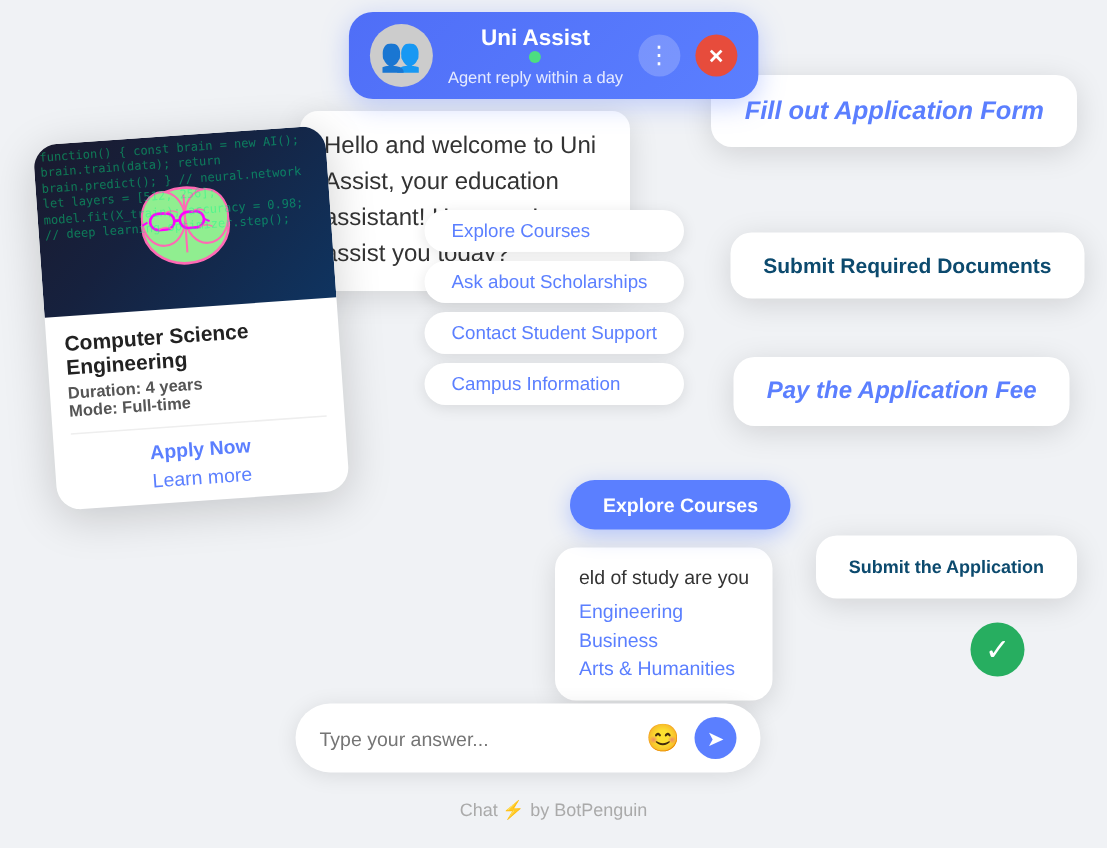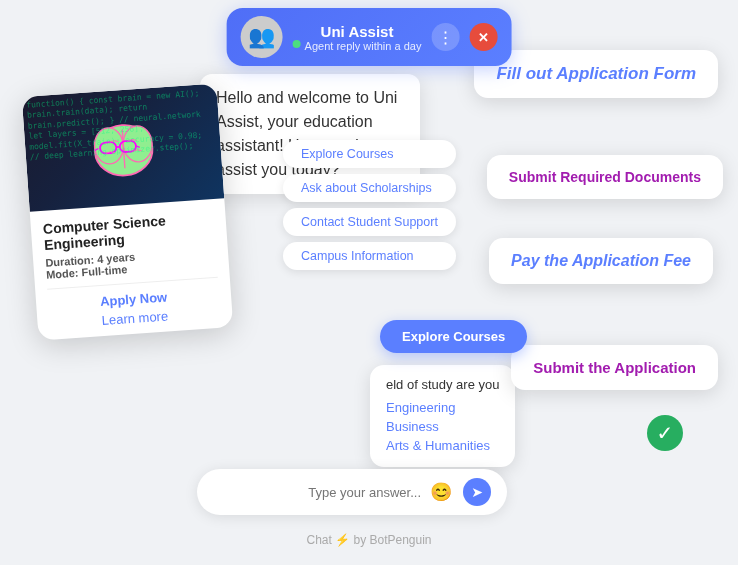--- a/index.html
+++ b/index.html
@@ -135,21 +135,21 @@
 
     
     .floating-card {
       position: absolute;
       background: #fff;
       border-radius: 14px;
       padding: 14px 22px;
       box-shadow: 0 4px 20px rgba(0,0,0,0.13);
       font-size: 15px;
       font-weight: 600;
-      color: #a21caf;
+      color: #0c4a6e;
       z-index: 15;
       white-space: nowrap;
     }
 
     .card-fill {
       right: 20px;
       top: 50px;
       color: #5b7fff;
       font-style: italic;
       font-size: 17px;
@@ -164,22 +164,22 @@
     .card-fee {
       right: 25px;
       top: 238px;
       color: #5b7fff;
       font-style: italic;
       font-size: 16px;
     }
 
     .card-submit {
       right: 20px;
-      top: 345px;
-      font-size: 15px;
+      top: 357px;
+      font-size: 12px;
       display: flex;
       align-items: center;
       gap: 14px;
     }
 
     .checkmark-circle {
       width: 36px;
       height: 36px;
       background: #27ae60;
       border-radius: 50%;
@@ -289,21 +289,20 @@
       width: 310px;
     }
 
     .input-floating input {
       flex: 1;
       border: none;
       background: transparent;
       font-size: 13px;
       color: #701a75;
       outline: none;
-      text-align: right;
     }
 
     .footer-text {
       position: absolute;
       bottom: 18px;
       left: 50%;
       transform: translateX(-50%);
       font-size: 12px;
       color: #aaa;
       z-index: 12;
@@ -395,21 +394,21 @@
   <div class="field-item">Engineering</div>
   <div class="field-item">Business</div>
   <div class="field-item">Arts &amp; Humanities</div>
 </div>
 
 <div style="position:absolute; left:50%; top:8px; transform:translateX(-50%); z-index:30; background:linear-gradient(135deg,#4f6ef7,#5b7fff); border-radius:16px; padding:8px 14px; display:flex; align-items:center; gap:10px; box-shadow:0 4px 18px rgba(91,127,255,0.35); min-width:270px;">
 
   <div style="width:42px;height:42px;border-radius:50%;background:#ccc;display:flex;align-items:center;justify-content:center;font-size:22px;overflow:hidden;">👥</div>
   <div style="flex:1;">
     <div style="color:#fff;font-weight:700;font-size:15px;text-align:center;">Uni Assist</div>
-    <div style="color:rgba(255,255,255,0.85);font-size:11px;display:flex;gap:4px;">
+    <div style="color:rgba(255,255,255,0.85);font-size:11px;display:flex;align-items:center;gap:4px;flex-direction:column;">
       <span style="width:8px;height:8px;background:#4cde80;border-radius:50%;display:inline-block;"></span>
       <span>Agent reply within a day</span>
     </div>
   </div>
   <button style="width:28px;height:28px;border-radius:50%;background:rgba(255,255,255,0.2);border:none;color:#fff;font-size:16px;cursor:pointer;display:flex;align-items:center;justify-content:center;">⋮</button>
   <button style="width:28px;height:28px;border-radius:50%;background:#e74c3c;border:none;color:#fff;font-size:13px;font-weight:bold;cursor:pointer;display:flex;align-items:center;justify-content:center;">✕</button>
 </div>
 
 <div class="input-floating">
   <input type="text" class="chat-input" placeholder="Type your answer..." style="">

